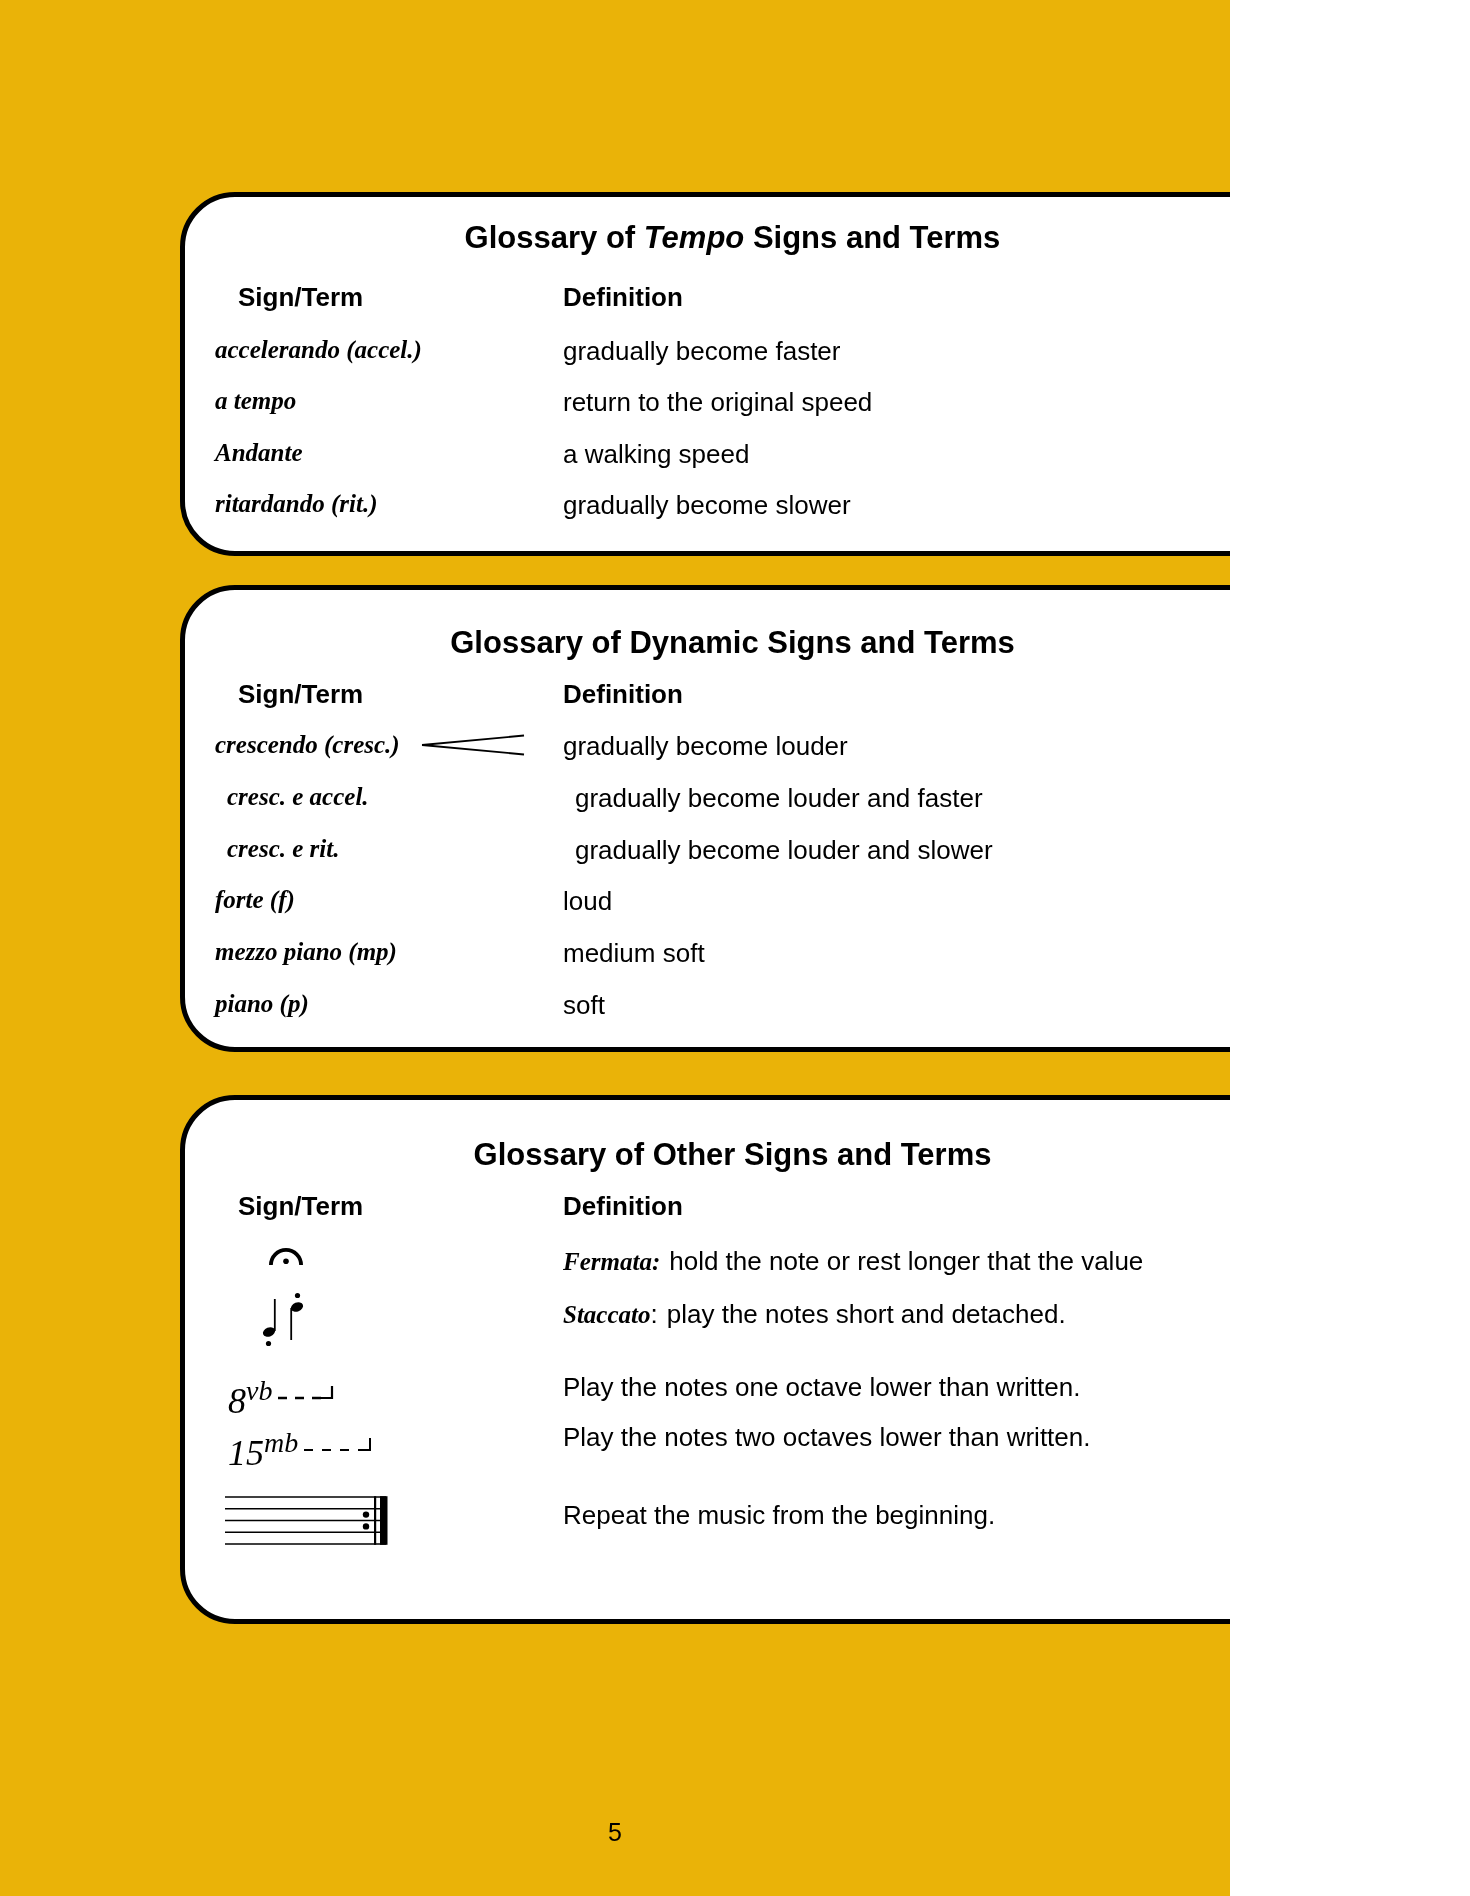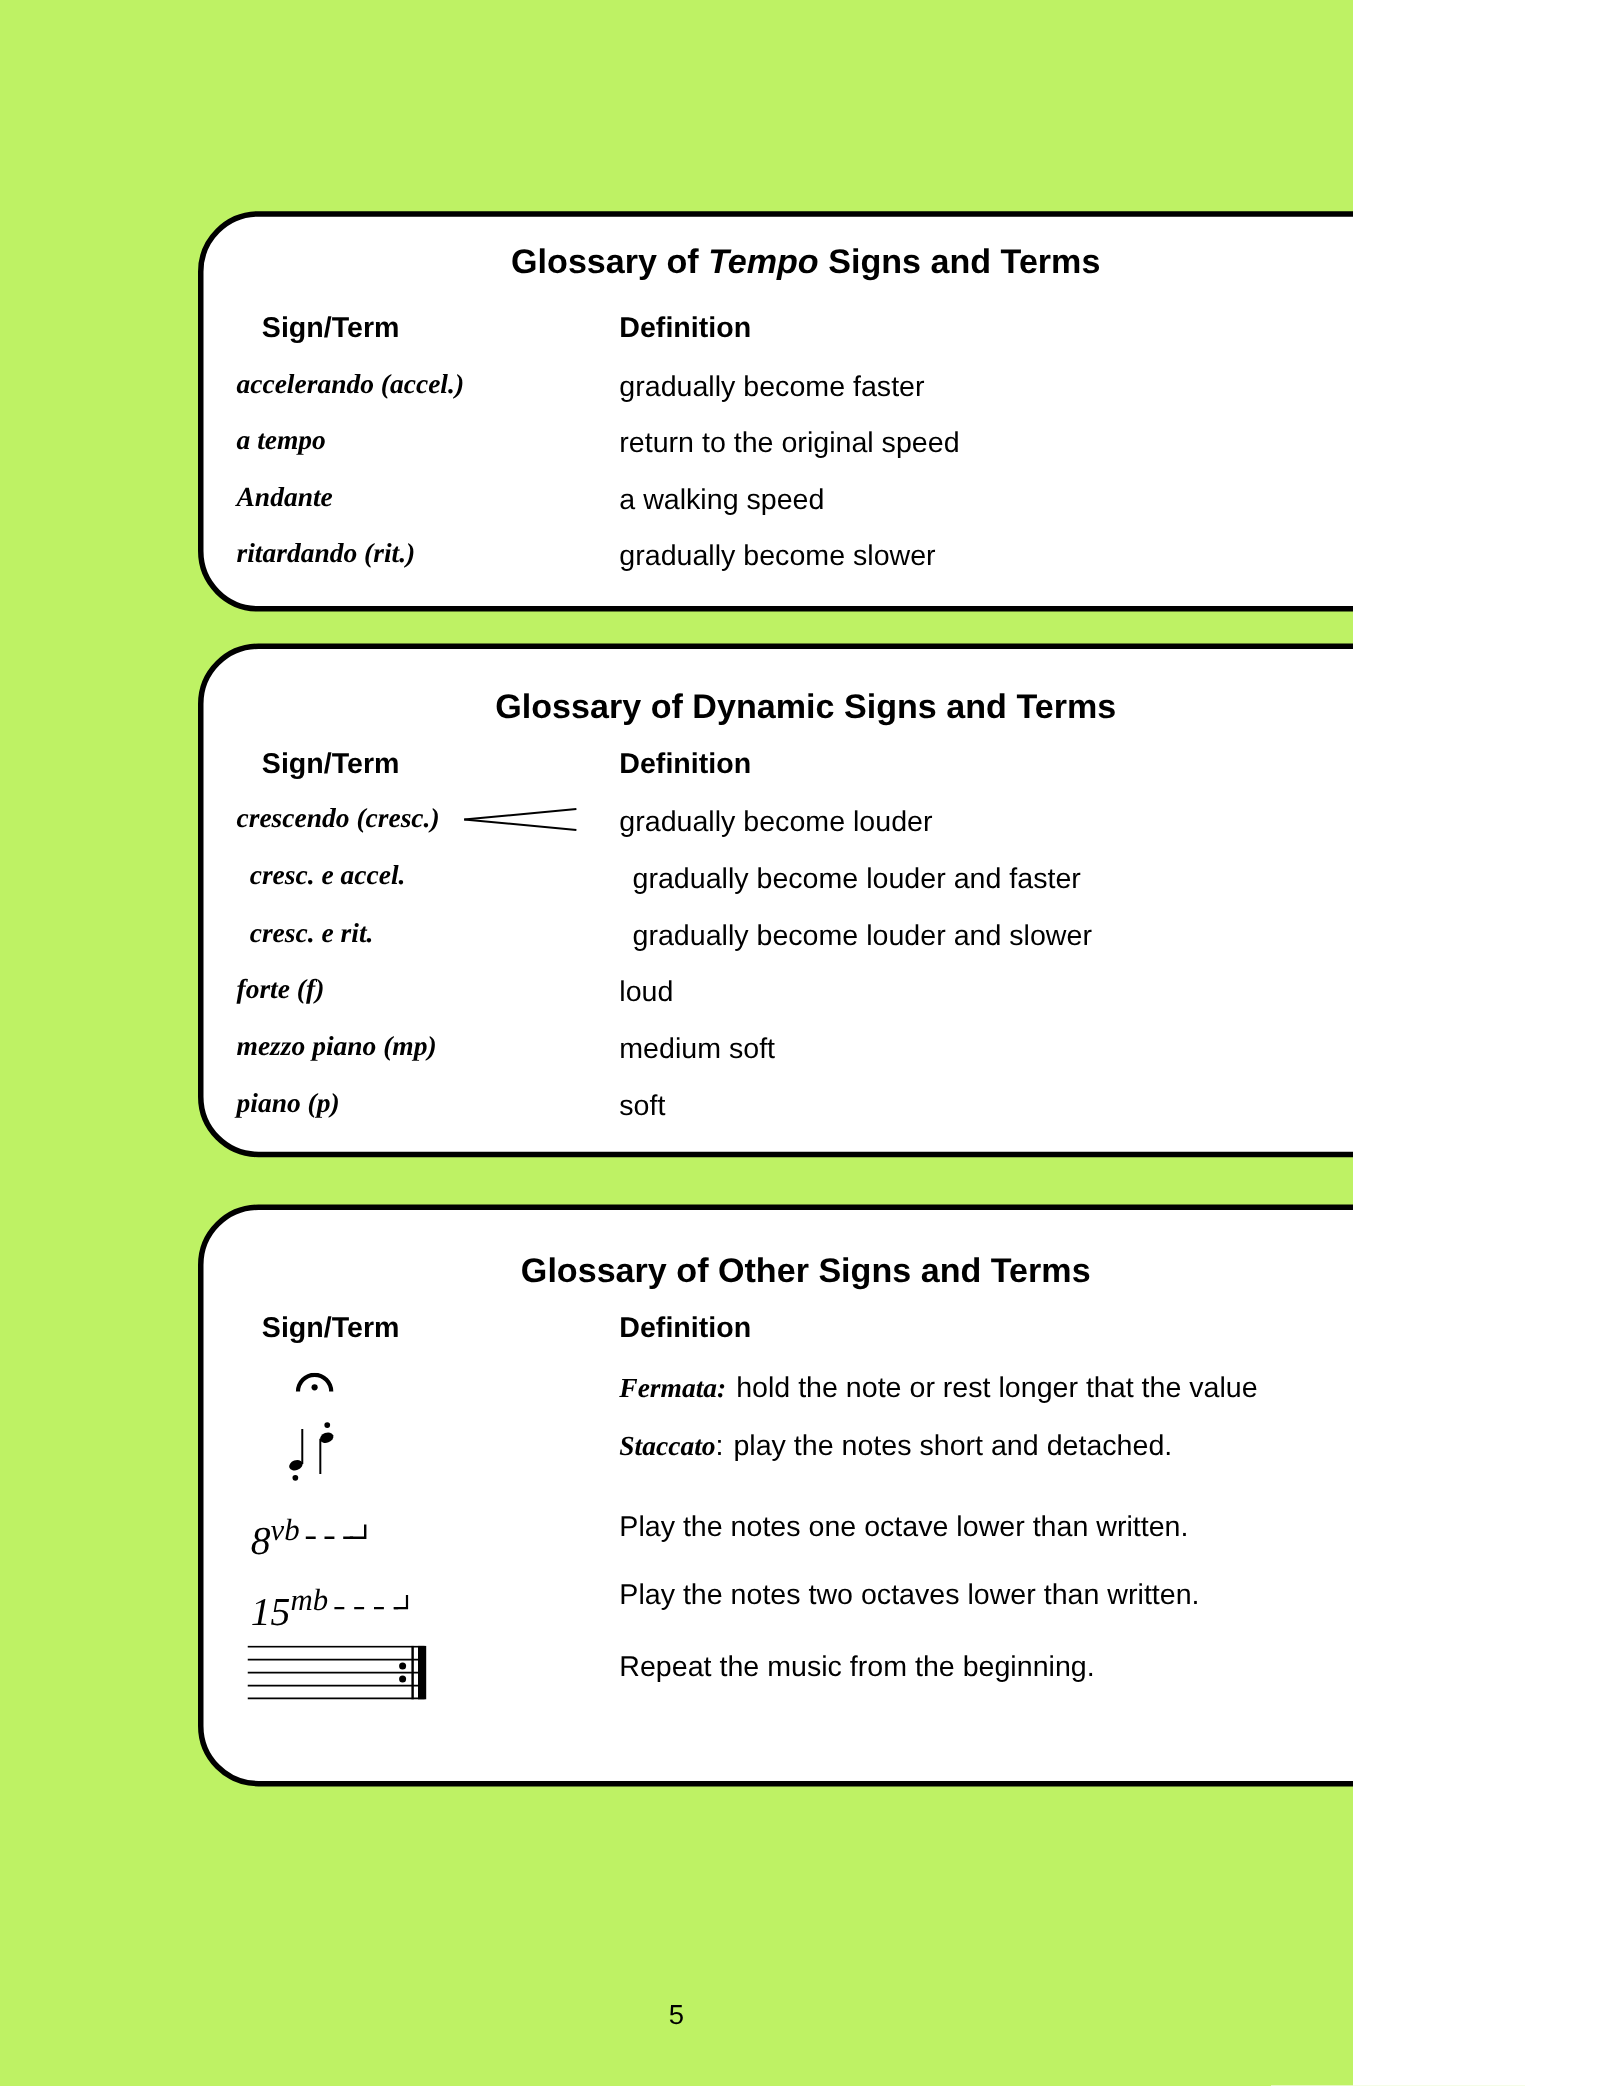--- a/index.html
+++ b/index.html
@@ -1,19 +1,19 @@
 <!DOCTYPE html>
 <html><head>
 <meta charset="utf-8">
 <style>
   html,body{margin:0;padding:0;background:#ffffff;}
   .page{
     position:relative;
     width:1230px;height:1896px;
-    background:#bef264;
+    background:#eab308;
     color:#000;
     font-family:"Liberation Sans", sans-serif;
     overflow:hidden;
   }
   .gbox{
     position:absolute;
     left:180px;width:1105px;
     border:5px solid #000;
     border-radius:55px;
     box-sizing:border-box;
@@ -162,21 +162,21 @@
     </div>
 
     <div class="grow" style="top:272px;height:60px;">
       <span class="ottava" style="top:11px;"><span>8</span><span class="sup">vb</span><svg width="60" height="30" viewBox="0 0 60 30">
             <line x1="2" y1="20" x2="46" y2="20" stroke="#000" stroke-width="2.4" stroke-dasharray="9 8"></line>
             <path d="M42 20 H56 V8" fill="none" stroke="#000" stroke-width="2.2"></path>
           </svg></span>
       <span class="defn">Play the notes one octave lower than written.</span>
     </div>
 
-    <div class="grow" style="top:334px;height:60px;">
+    <div class="grow" style="top:322px;height:60px;">
       <span class="ottava" style="top:13px;"><span>15</span><span class="sup">mb</span><svg width="74" height="30" viewBox="0 0 74 30">
             <line x1="2" y1="20" x2="60" y2="20" stroke="#000" stroke-width="2" stroke-dasharray="9 9"></line>
             <path d="M56 20 H68 V8" fill="none" stroke="#000" stroke-width="2"></path>
           </svg></span>
       <span class="defn">Play the notes two octaves lower than written.</span>
     </div>
 
     <div class="grow" style="top:400px;height:60px;">
       <span class="sign-slot" style="left:40px;top:-4px;">
         <svg width="163" height="50" viewBox="0 0 163 50">

